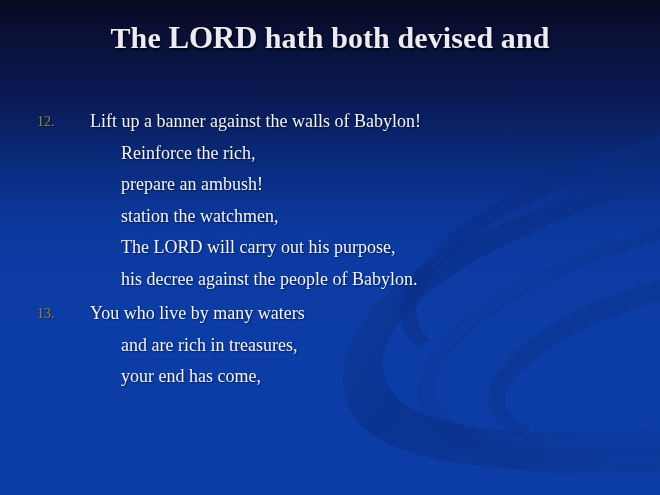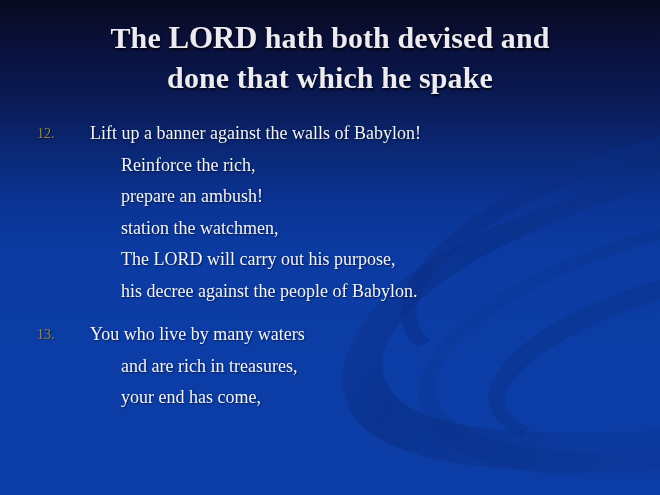--- a/index.html
+++ b/index.html
@@ -57,27 +57,27 @@
   }
   .title-line .lord {
     font-size: 31px;
     letter-spacing: -0.2px;
   }
 
   
   .body-block {
     position: absolute;
     left: 0;
-    top: 118px;
+    top: 106px;
     width: 660px;
   }
   .verse {
     position: relative;
   }
-  .verse + .verse { margin-top: 12px; }
+  .verse + .verse { margin-top: 3px; }
 
   .verse-num {
     position: absolute;
     left: 37px;
     width: 44px;
     text-align: left;
     color: #9d8838;
     font-size: 14px;
     line-height: 31px;
     text-shadow: 1px 1px 1px rgba(0,0,0,0.5);
@@ -117,21 +117,20 @@
       </defs>
       <path d="M660,185 C560,215 470,255 420,300 C380,338 370,372 400,400 C430,428 520,438 660,430 L660,470 C500,478 395,462 360,424 C325,386 345,330 400,282 C455,235 560,198 660,172 Z" fill="url(#swirlFade)" opacity="0.75"></path>
       <path d="M660,240 C580,262 505,298 462,340 C425,376 425,408 470,430 C515,452 590,456 660,450 L660,476 C570,482 488,472 448,444 C405,414 410,372 452,330 C498,284 575,252 660,228 Z" fill="url(#swirlFade2)" opacity="0.6"></path>
       <path d="M660,150 C575,176 500,212 455,252 C415,288 405,318 430,340 L418,348 C388,322 398,284 442,242 C492,196 572,160 660,136 Z" fill="#0a2d82" opacity="0.45"></path>
       <path d="M660,300 C600,318 548,344 520,372 C498,394 500,414 530,428 L520,436 C484,420 479,394 504,364 C536,326 594,298 660,280 Z" fill="#0a3088" opacity="0.4"></path>
     </svg>
   </div>
 
   <div class="title-block">
     <div class="title-line"><span>The </span><span class="lord">LORD</span><span> hath both devised and</span></div>
-    <div class="title-line">done that which he spake</div>
   </div>
 
   <div class="body-block">
 
     <div class="verse">
       <div class="verse-num">12.</div>
       <div class="verse-lines">
         <div class="vline">Lift up a banner against the walls of Babylon!</div>
         <div class="vline indent">Reinforce the rich,</div>
         <div class="vline indent">prepare an ambush!</div>

